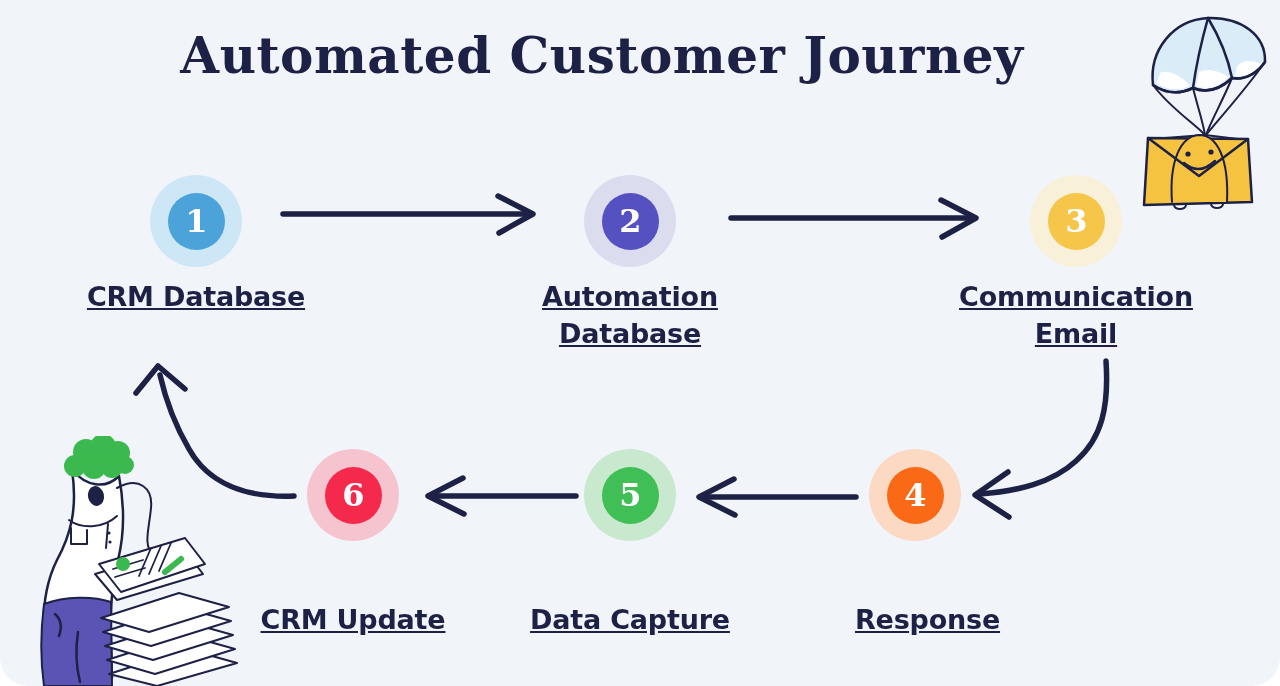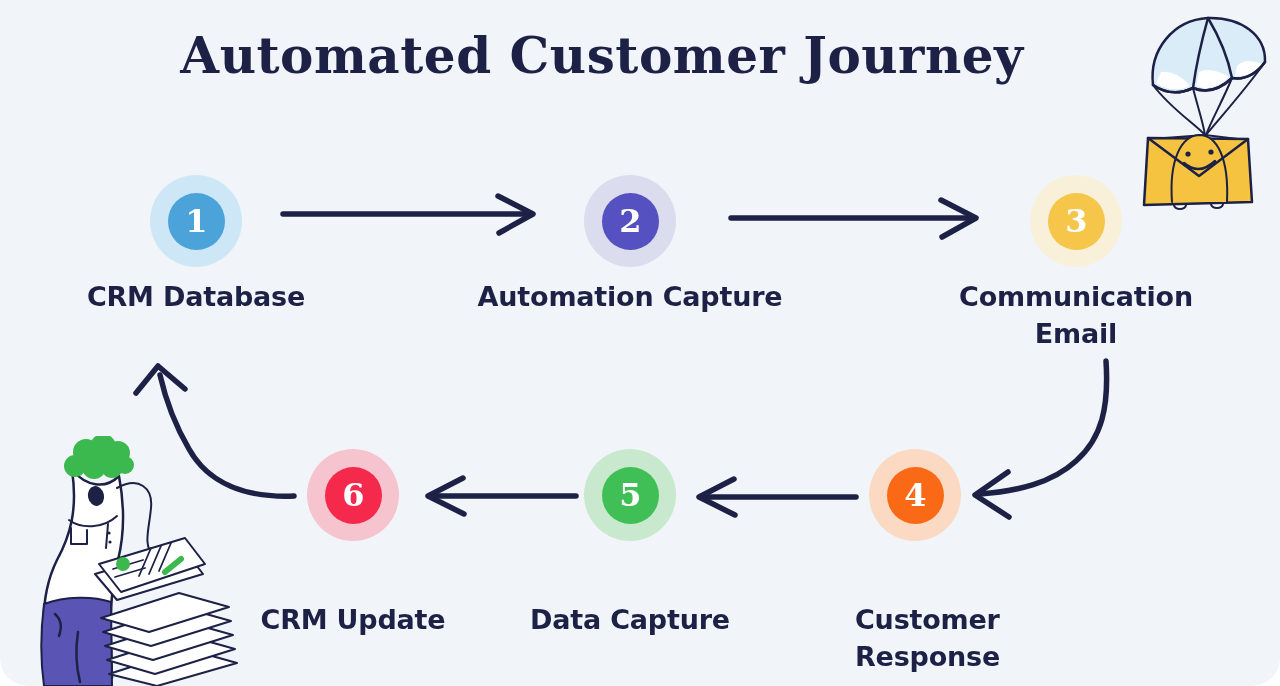--- a/index.html
+++ b/index.html
@@ -37,21 +37,21 @@
     display:flex;align-items:center;justify-content:center;
   }
   .dot span{
     font-family:"DejaVu Serif","Liberation Serif",serif;
     font-weight:700;font-size:32px;color:var(--number_text,#fff);
     transform:translateY(-1px);
   }
   .label{
     position:absolute;top:57px;left:-160px;width:320px;
     text-align:center;font-weight:700;font-size:27px;line-height:37px;
-    color:var(--ink,#1d2145);letter-spacing:-0.2px;
+    color:var(--ink,#1d2145);letter-spacing:-0.2px;text-decoration:underline;
   }
   .label div:empty{display:none;}
   .step.row2 .label{top:64px;margin-top:42px;}
   .step.align-left .label{text-align:left;left:-60px;width:260px;}
   
   .ln{stroke:var(--ink,#1d2145);fill:none;stroke-linecap:round;stroke-linejoin:round;}
   .w25{stroke-width:2.5;} .w2{stroke-width:2;} .w18{stroke-width:1.8;}
   .fill-chute{fill:var(--parachute_blue,#d9ecf8);}
   .fill-yellow{fill:var(--envelope_yellow,#f5c33f);}
   .fill-white{fill:#ffffff;}
@@ -105,21 +105,21 @@
 
     </div>
   </div>
 
   <div class="step" style="left: 630px; top: 221px; --circle: #5651c0; --halo: #dcdcef;">
     <div class="halo"></div>
     <div class="dot">
         <span>2</span>
       </div>
     <div class="label">
-      <div>Automation Capture</div>
+      <div>Automation Database</div>
 
     </div>
   </div>
 
   <div class="step" style="left: 1076px; top: 221px; --circle: #f6c64b; --halo: #f9f0da;">
     <div class="halo"></div>
     <div class="dot">
         <span>3</span>
       </div>
     <div class="label">
@@ -127,21 +127,20 @@
       <div>Email</div>
     </div>
   </div>
 
   <div class="step row2 align-left" style="left: 915px; top: 495px; --circle: #fa6a16; --halo: #fbd9c2;">
     <div class="halo"></div>
     <div class="dot">
         <span>4</span>
       </div>
     <div class="label">
-      <div>Customer</div>
       <div>Response</div>
     </div>
   </div>
 
   <div class="step row2" style="left: 630px; top: 495px; --circle: #3fbf55; --halo: #c8e9ce;">
     <div class="halo"></div>
     <div class="dot">
         <span>5</span>
       </div>
     <div class="label">

